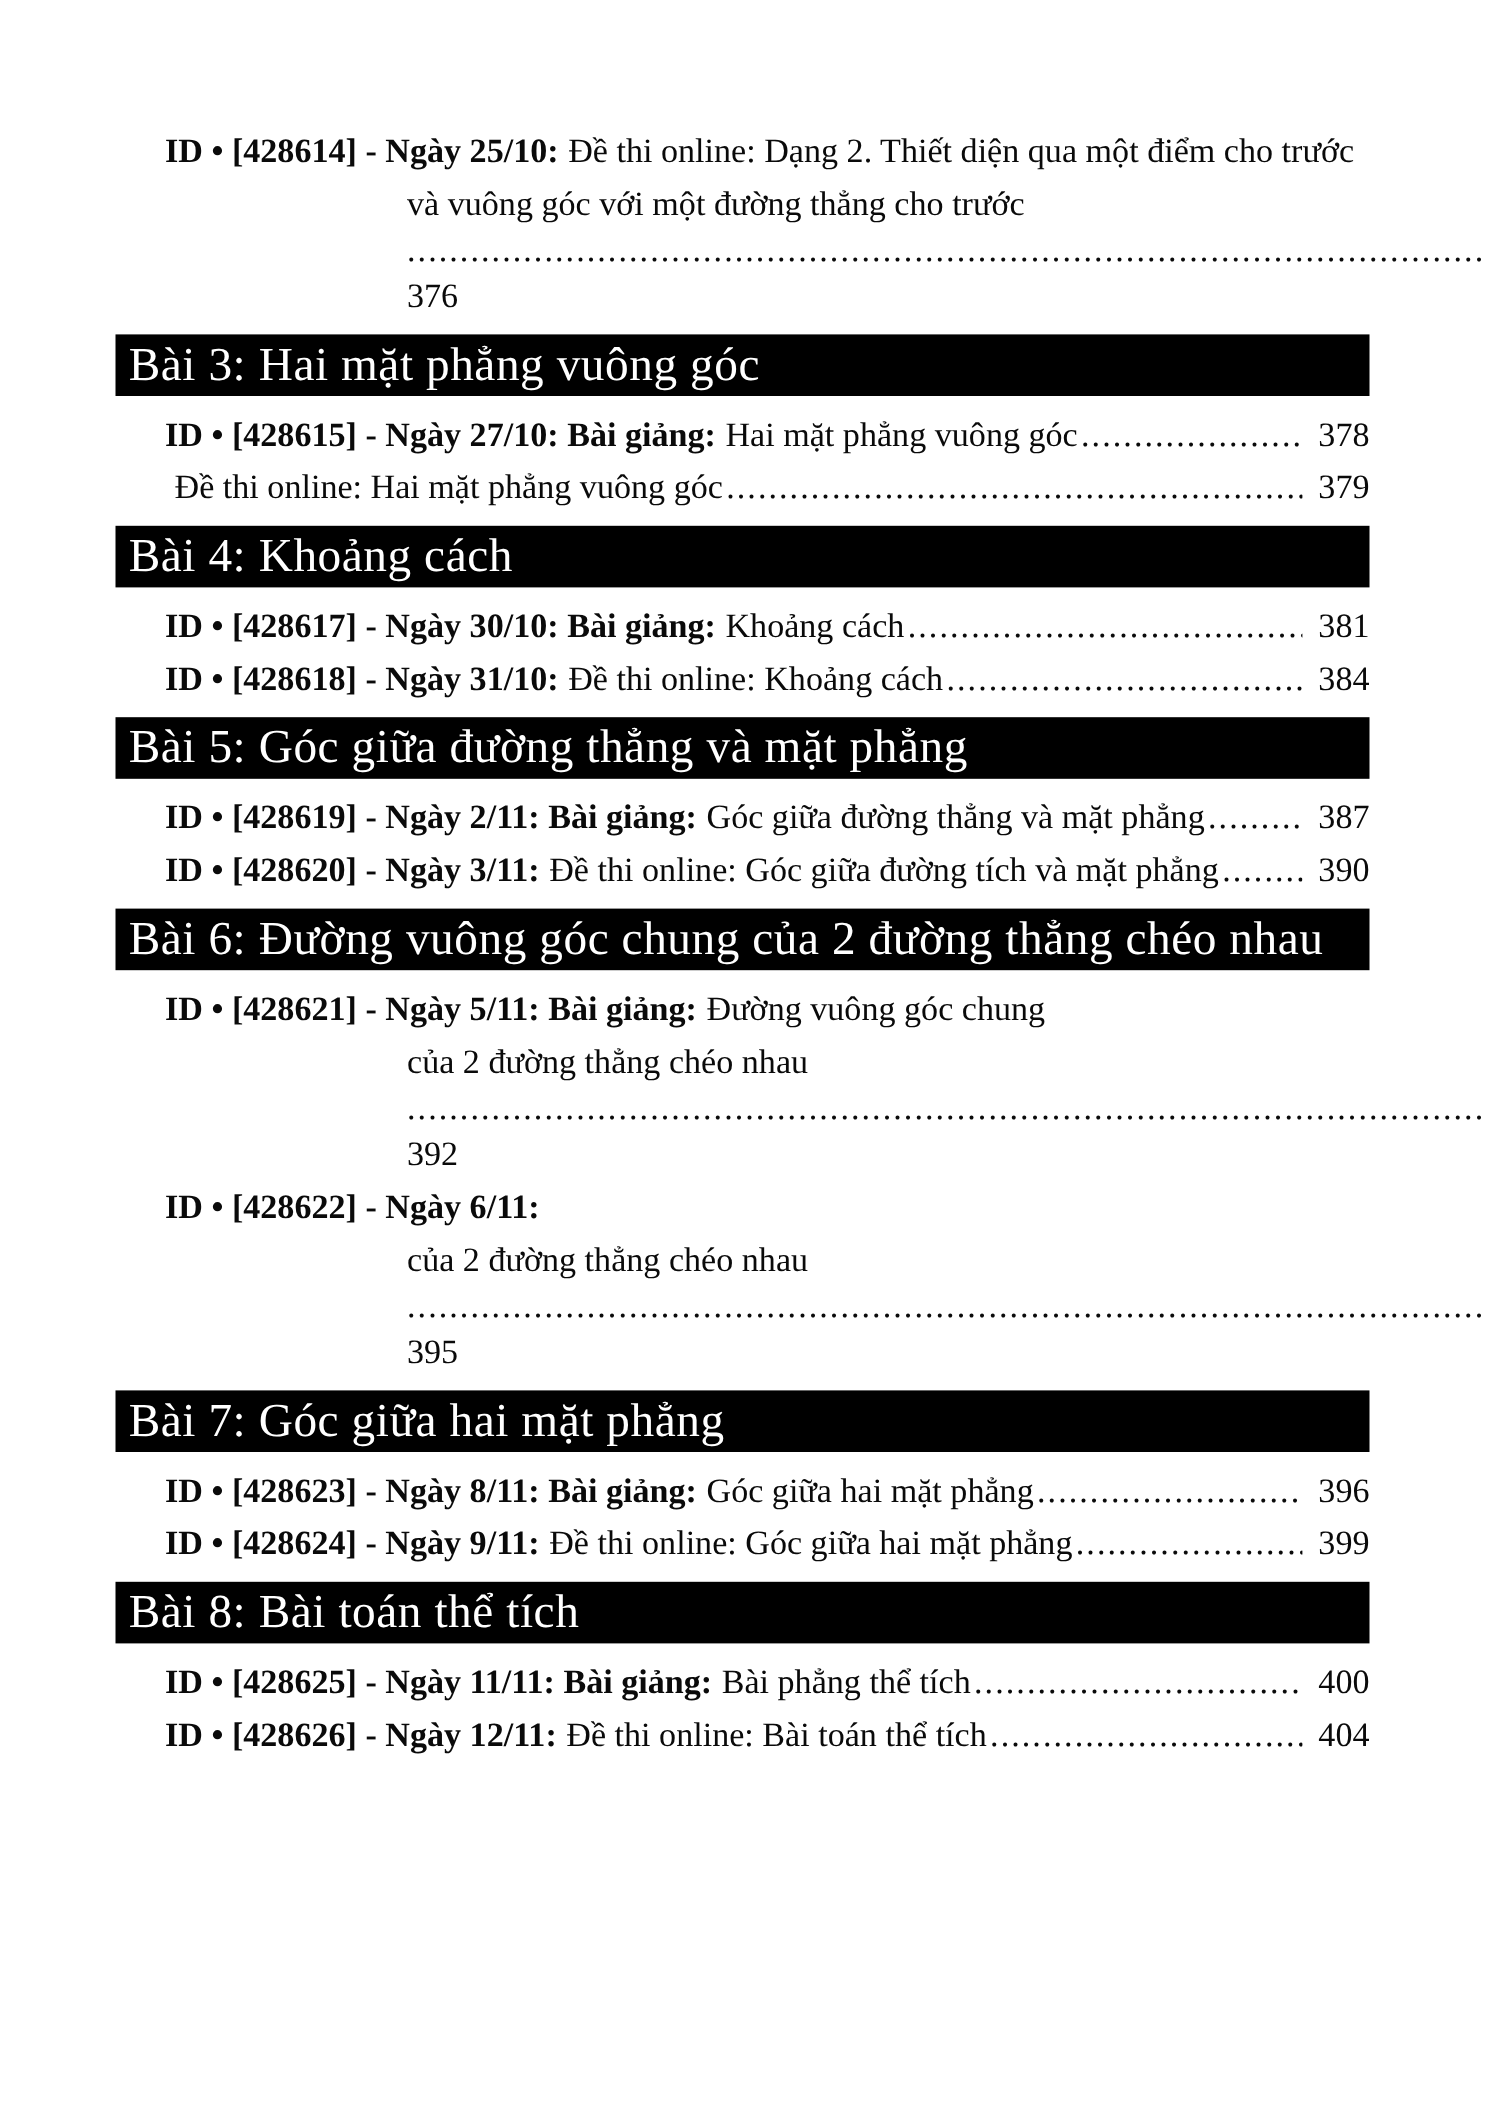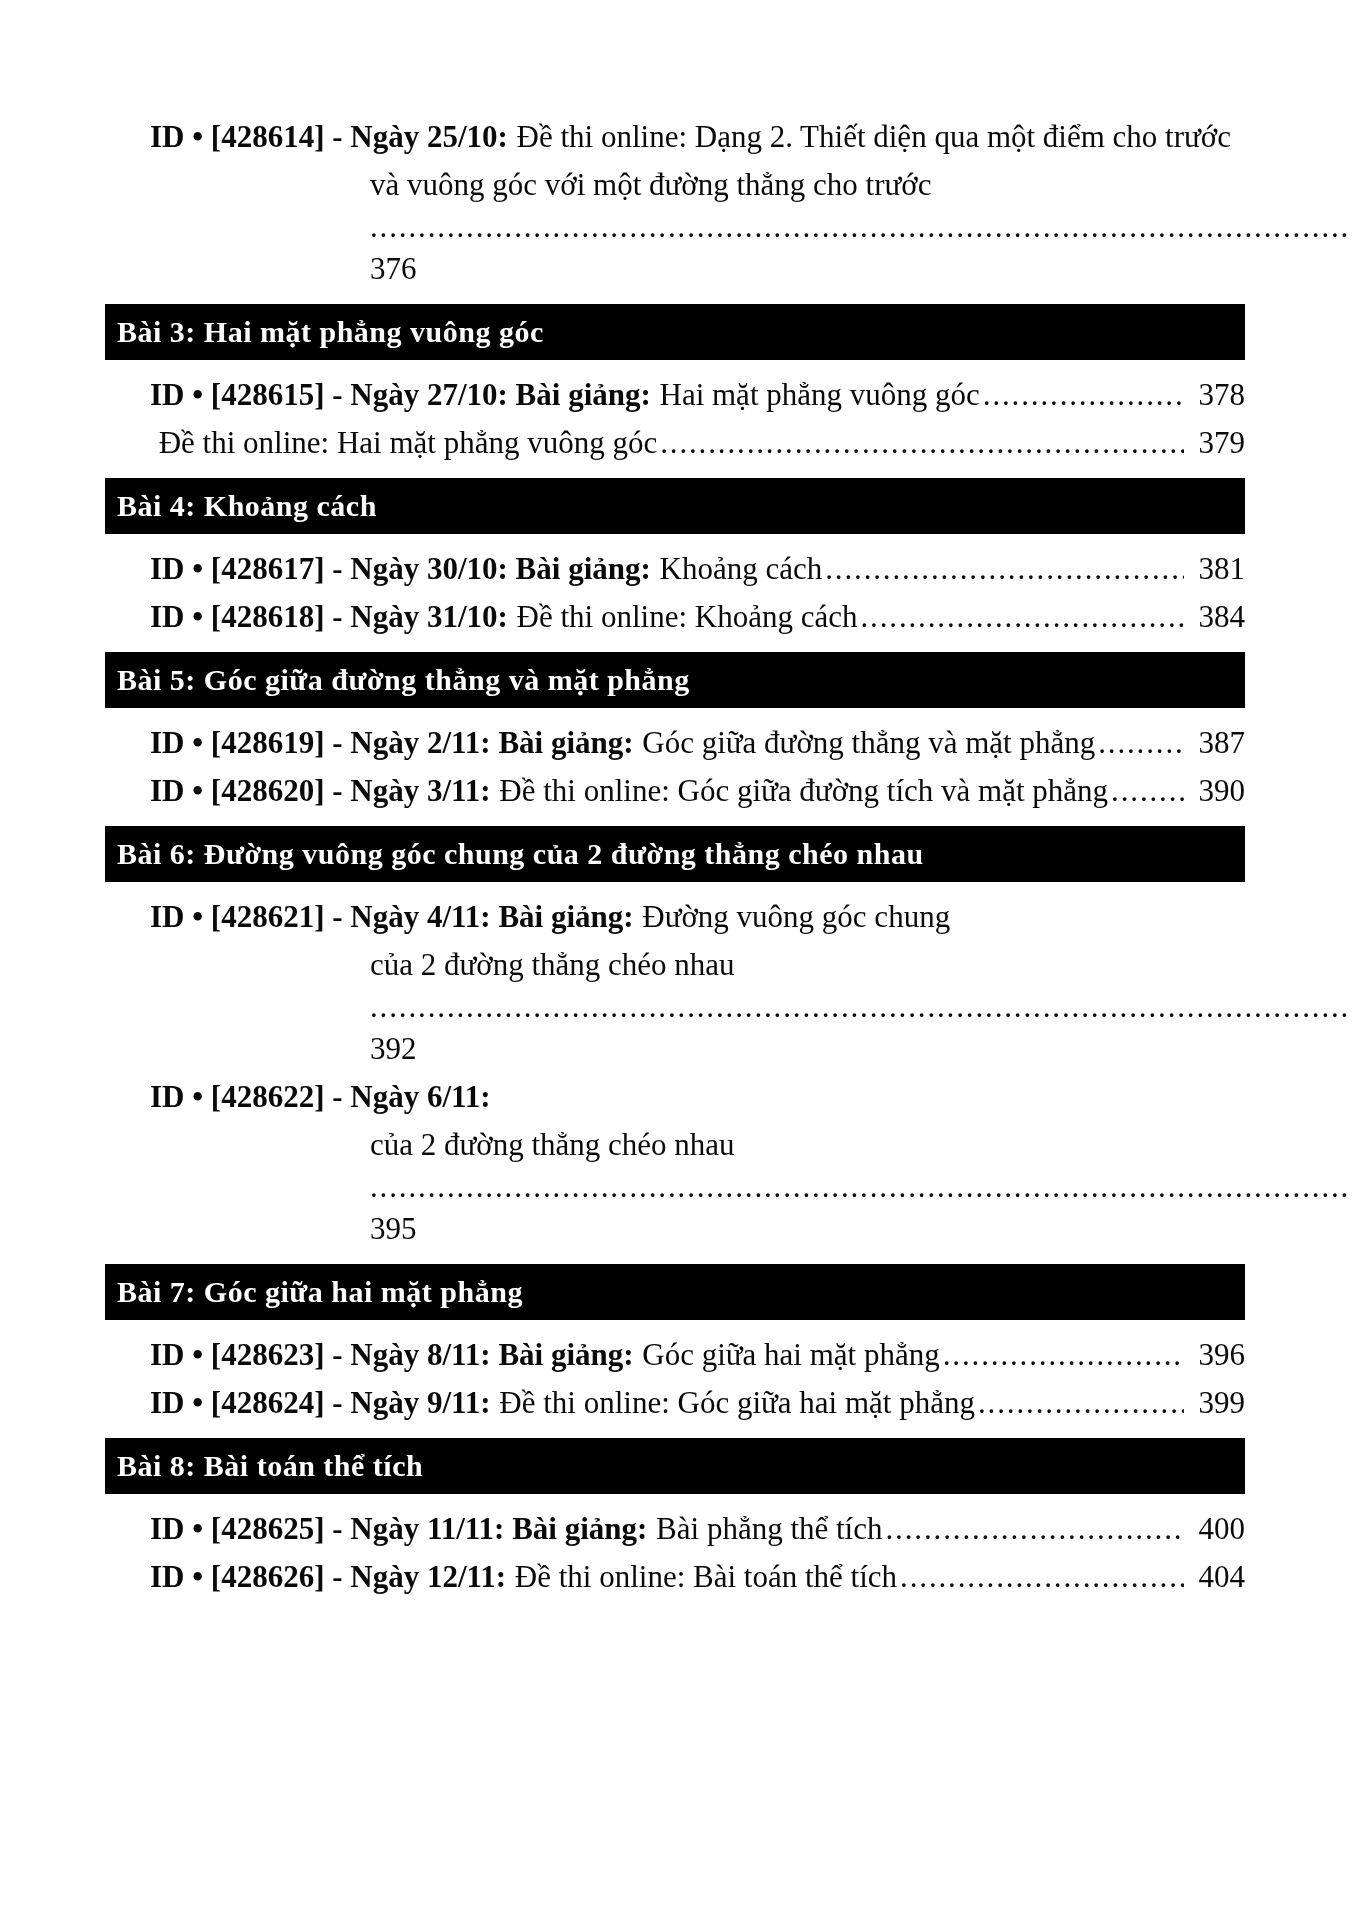--- a/index.html
+++ b/index.html
@@ -16,22 +16,22 @@
   }
   .page {
     box-sizing: border-box;
     width: 1352px;
     height: 1920px;
     padding: 110px 107px 0 105px;
   }
   .section-bar {
     background: #000000;
     color: #ffffff;
-    font-weight: bold;
-    font-size: 30px;
+    font-weight: normal;
+    font-size: 43px;
     line-height: 56px;
     height: 56px;
     padding: 0 10px 0 12px;
     margin: 14px 0;
     letter-spacing: 0.5px;
     white-space: nowrap;
     overflow: hidden;
   }
   .entry {
     display: flex;
@@ -128,21 +128,21 @@
   <div class="entry">
     <span class="prefix">ID • [428620] - Ngày 3/11:</span>
       <span class="title">Đề thi online: Góc giữa đường tích và mặt phẳng</span>
     <span class="leader"></span>
     <span class="page-num">390</span>
   </div>
 
   <div class="section-bar">Bài 6: Đường vuông góc chung của 2 đường thẳng chéo nhau</div>
 
   <div class="entry">
-    <span class="prefix">ID • [428621] - Ngày 4/11: Bài giảng:</span>
+    <span class="prefix">ID • [428621] - Ngày 5/11: Bài giảng:</span>
       <span class="title">Đường vuông góc chung</span>
   </div>
   <div class="entry cont">
     <span>của 2 đường thẳng chéo nhau</span>
     <span class="leader"></span>
     <span class="page-num">392</span>
   </div>
 
   <div class="entry">
     <span class="prefix">ID • [428622] - Ngày 6/11:</span>

